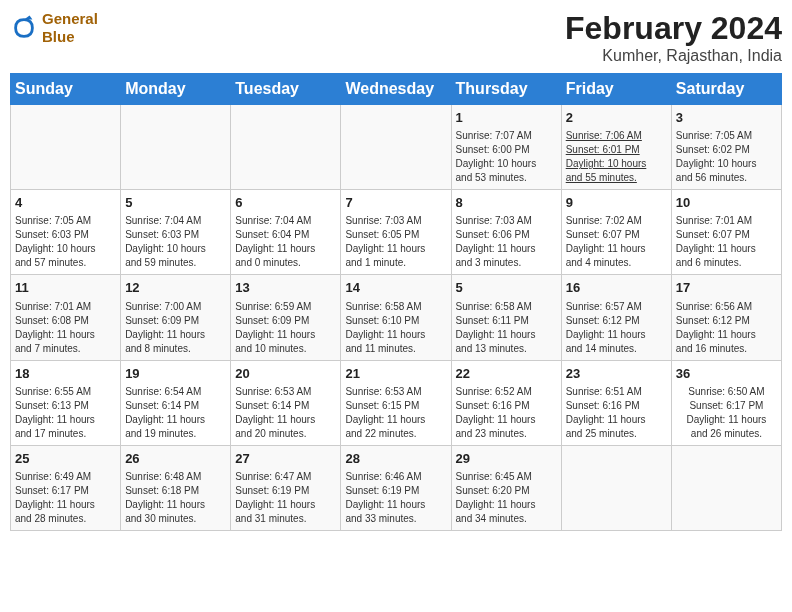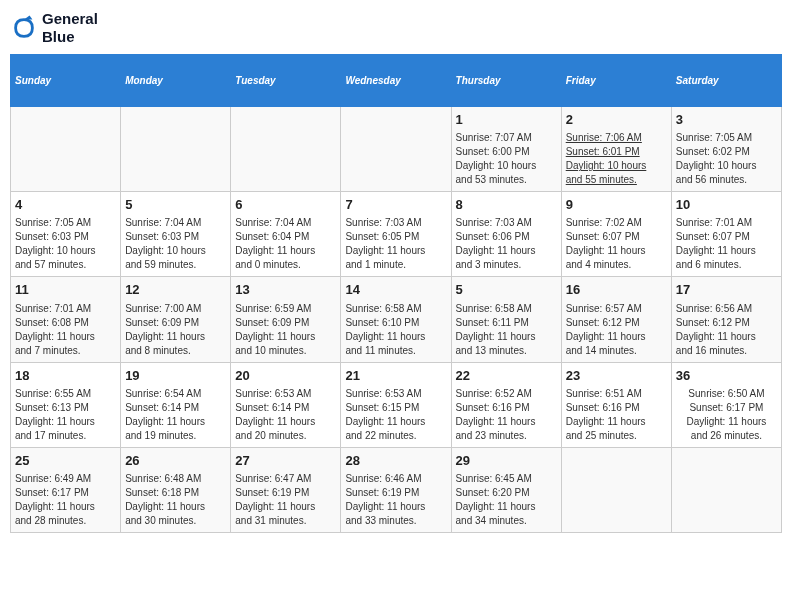--- a/index.html
+++ b/index.html
@@ -21,21 +21,21 @@
       align-items: center;
       gap: 4px;
     }
     .logo-text {
       font-size: 15px;
       font-weight: bold;
       color: #333;
       line-height: 1.2;
     }
     .logo-text span {
-      color: #0f172a;
+      color: #a16207;
     }
     .logo-icon {
       width: 28px;
       height: 28px;
     }
     .title-area {
       text-align: right;
     }
     .main-title {
       font-size: 32px;
@@ -49,26 +49,25 @@
     table {
       width: 100%;
       border-collapse: collapse;
       font-size: 11px;
     }
     thead tr {
       background-color: #2c7fd4;
       color: white;
     }
     thead th {
-      padding: 20px 4px;
+      padding: 6px 4px;
       text-align: left;
-      font-size: 10px;
+      font-size: 16px;
       font-weight: bold;
       border: 1px solid #2c7fd4;
-      font-style: italic;
     }
     tbody tr {
       vertical-align: top;
     }
     tbody td {
       border: 1px solid #ccc;
       padding: 4px 4px;
       min-height: 80px;
       width: calc(100% / 7);
       color: #333;
@@ -100,20 +99,24 @@
     <svg class="logo-icon" viewBox="0 0 40 40">
       <path d="M8 20 Q8 8 20 8 Q32 8 32 20" fill="none" stroke="#1a6fc4" stroke-width="4"></path>
       <path d="M20 8 L28 2 L32 8" fill="#1a6fc4"></path>
       <path d="M32 20 Q32 32 20 32 Q8 32 8 20" fill="none" stroke="#1a6fc4" stroke-width="4"></path>
     </svg>
     <div class="logo-text">
       <div><span>General</span></div>
       <div><span>Blue</span></div>
     </div>
   </div>
+  <div class="title-area">
+    <div class="main-title">February 2024</div>
+    <div class="subtitle">Kumher, Rajasthan, India</div>
+  </div>
 </div>
 
 <table>
   <thead>
     <tr>
     <th>Sunday</th>
         <th>Monday</th>
         <th>Tuesday</th>
         <th>Wednesday</th>
         <th>Thursday</th>

